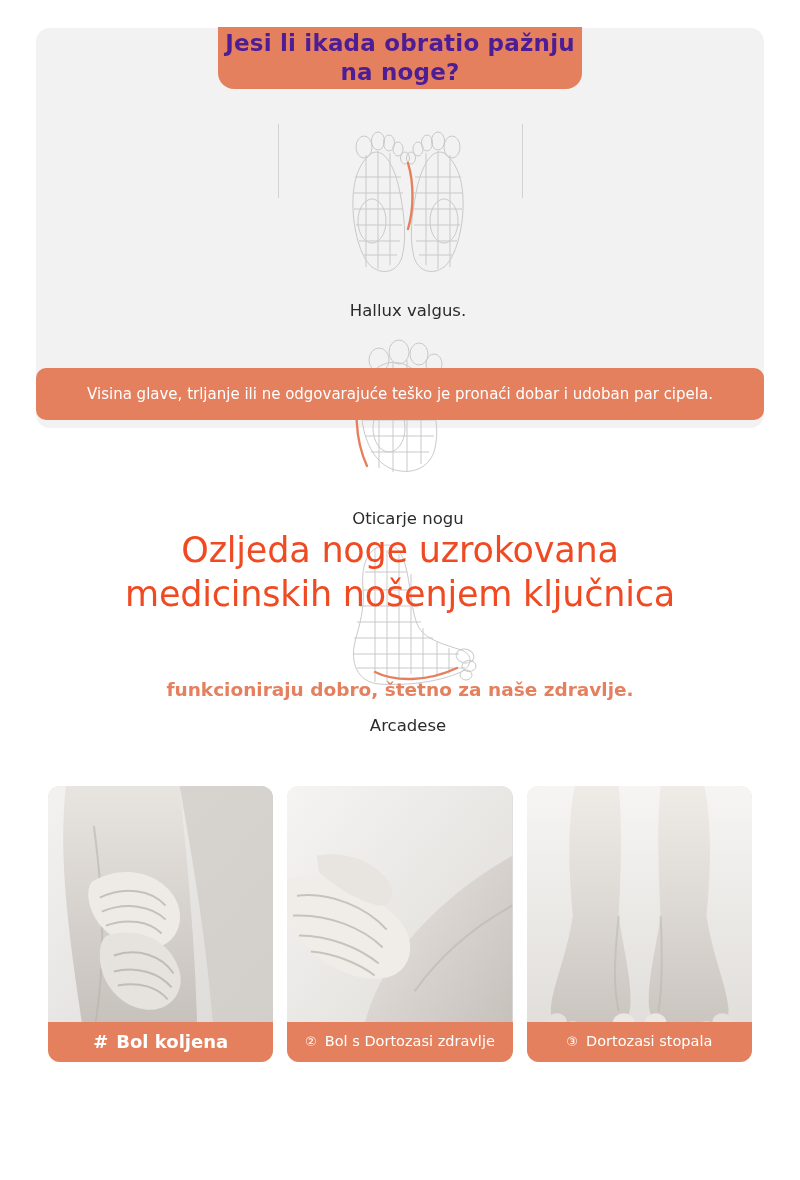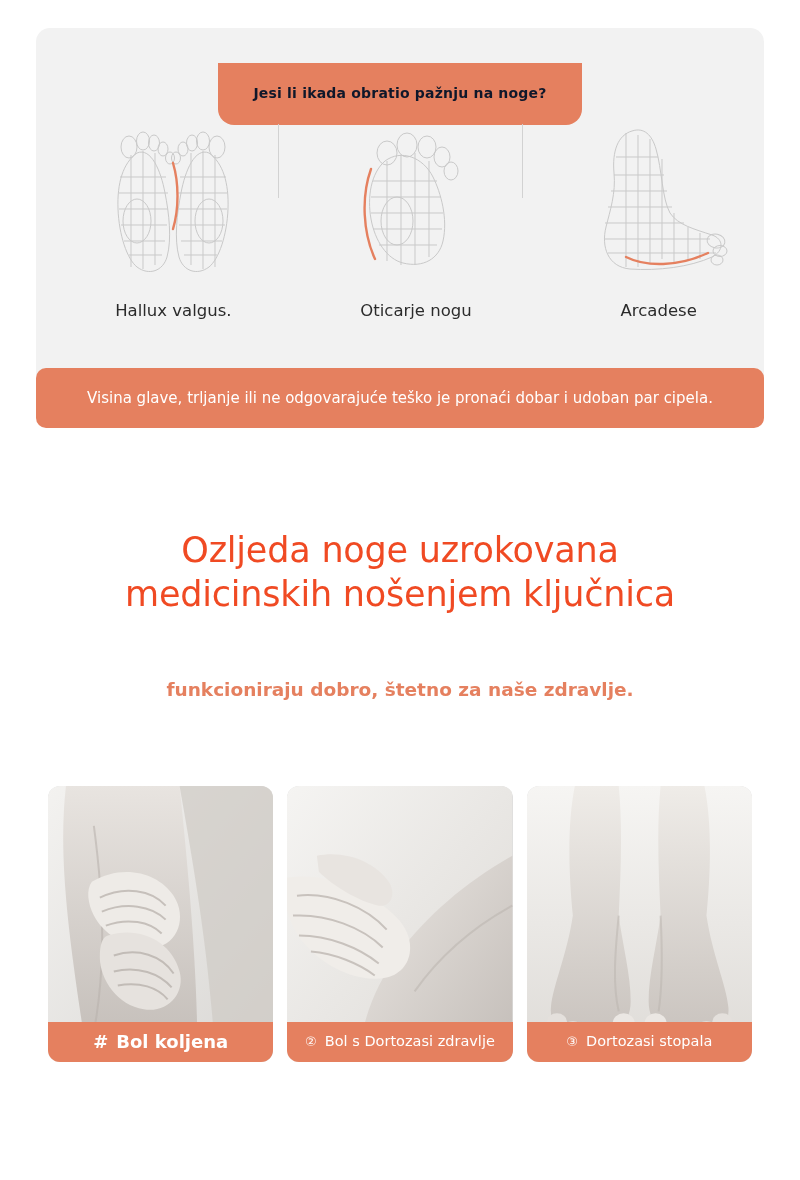--- a/index.html
+++ b/index.html
@@ -28,39 +28,39 @@
 
   .top-banner {
     position: absolute;
     left: 182px;
     top: -1px;
     width: 364px;
     height: 62px;
     background: #e5805f;
     border-bottom-left-radius: 16px;
     border-bottom-right-radius: 16px;
-    color: #0f172a;
+    color: #4c1d95;
     display: flex;
     align-items: center;
     justify-content: center;
     text-align: center;
-    font-size: 14px;
+    font-size: 23px;
     font-weight: bold;
     line-height: 1.25;
     letter-spacing: .2px;
-    margin-top: 36px;
   }
 
   .icon-row {
     position: absolute;
-    left: 16px;
+    left: 8px;
     top: 86px;
     width: 728px;
     height: 250px;
     display: flex;
+    flex-direction: column;
   }
   .icon-cell {
     flex: 1 1 0;
     position: relative;
     display: flex;
     flex-direction: column;
     align-items: center;
     justify-content: flex-start;
   }
   .icon-cell .art {
@@ -84,21 +84,21 @@
     background: #d2d2d2;
   }
   .divider.d1 { left: 242px; }
   .divider.d2 { left: 486px; }
 
   .bottom-strip {
     position: absolute;
     left: 36px;
     top: 368px;
     width: 728px;
-    height: 60px;
+    height: 52px;
     background: #e5805f;
     border-radius: 10px;
     color: #ffffff;
     display: flex;
     align-items: center;
     justify-content: center;
     text-align: center;
     font-size: 15px;
     line-height: 1.35;
     padding: 0 3px;

